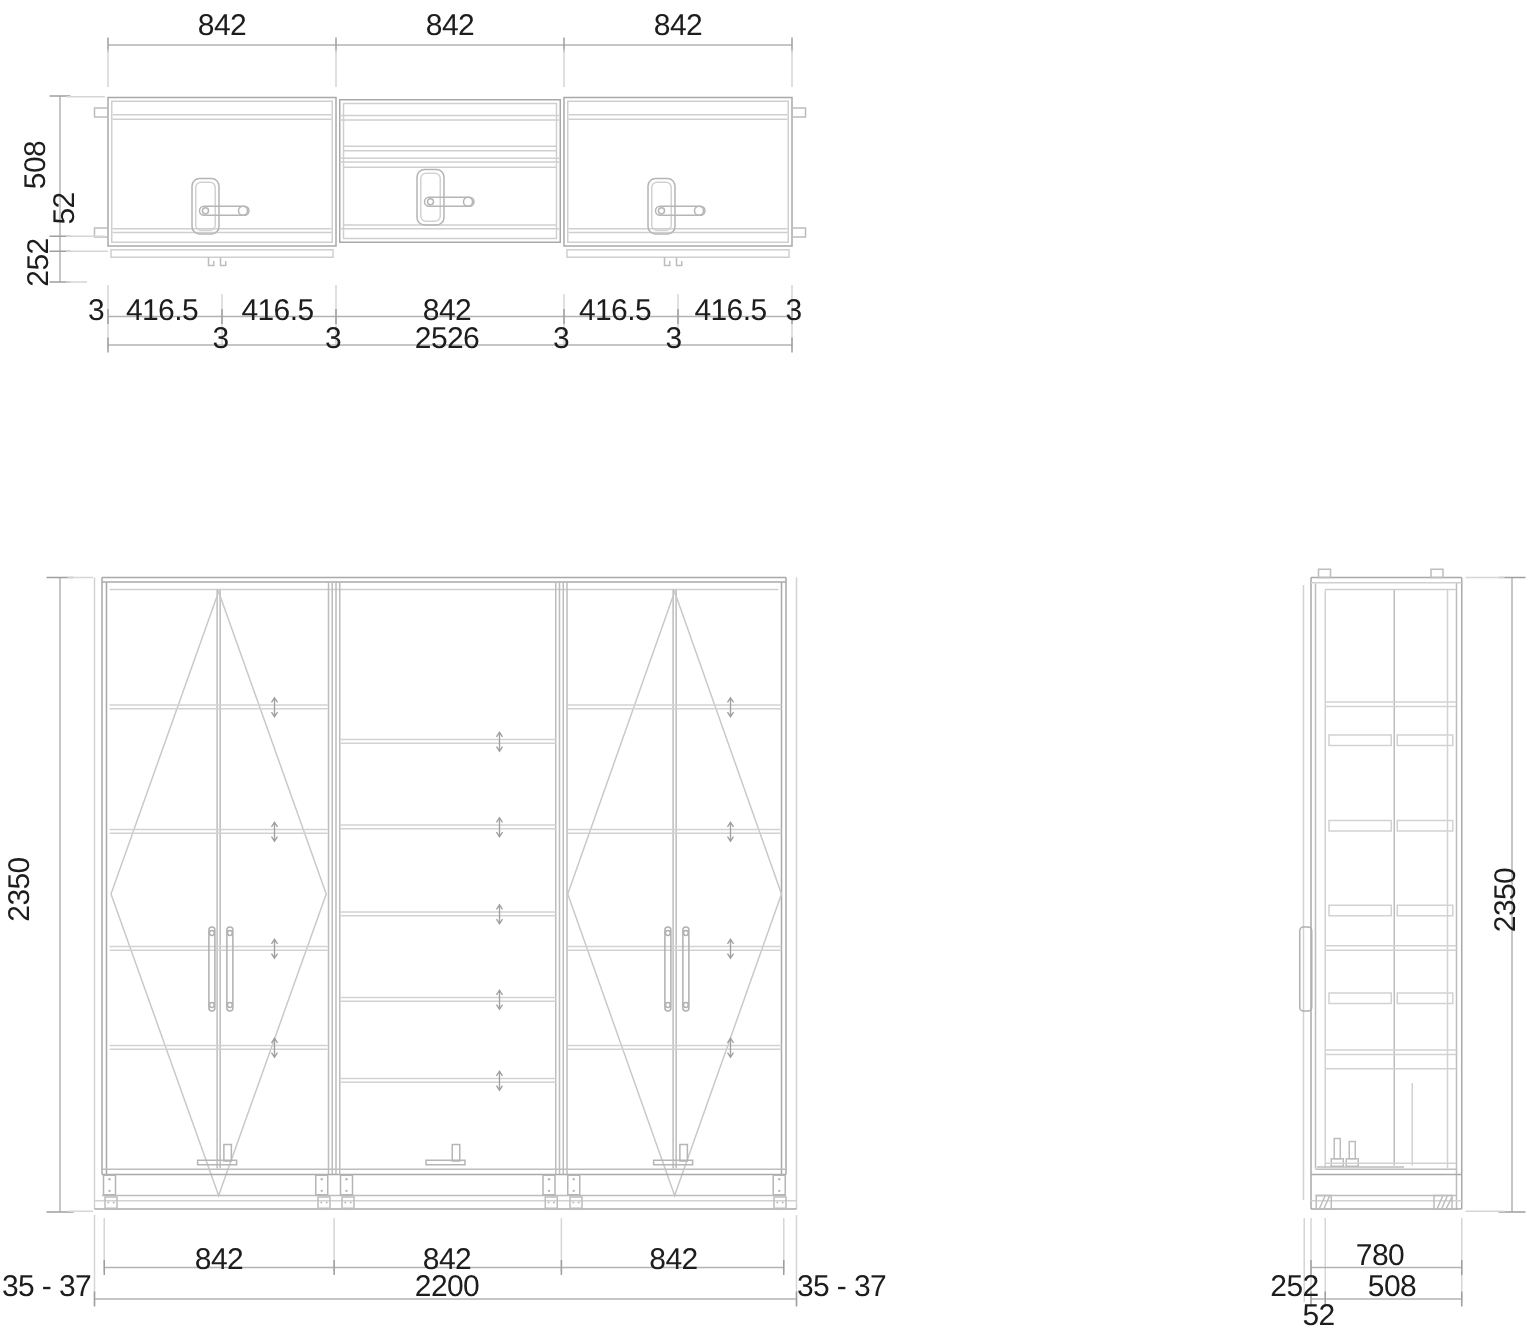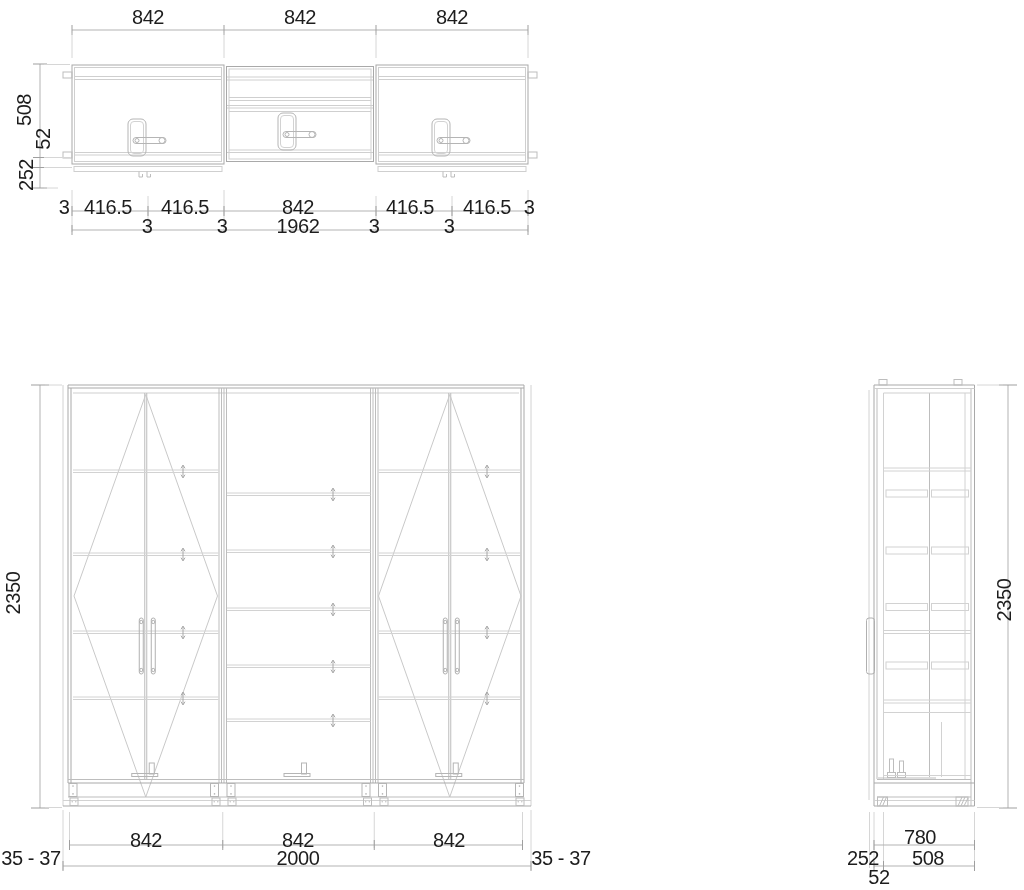--- a/index.html
+++ b/index.html
@@ -251,30 +251,30 @@
   <div class="dim" style="left:64px;top:207px">3</div>
   <div class="dim" style="left:108px;top:207px">416.5</div>
   <div class="dim" style="left:185px;top:207px">416.5</div>
   <div class="dim" style="left:298px;top:207px">842</div>
   <div class="dim" style="left:410px;top:207px">416.5</div>
   <div class="dim" style="left:487px;top:207px">416.5</div>
   <div class="dim" style="left:529px;top:207px">3</div>
 
   <div class="dim" style="left:147px;top:226px">3</div>
   <div class="dim" style="left:222px;top:226px">3</div>
-  <div class="dim" style="left:298px;top:226px">1962</div>
+  <div class="dim" style="left:298px;top:226px">2526</div>
   <div class="dim" style="left:374px;top:226px">3</div>
   <div class="dim" style="left:449px;top:226px">3</div>
 
   <div class="dim rot" style="left:13px;top:593px">2350</div>
   <div class="dim" style="left:146px;top:840px">842</div>
   <div class="dim" style="left:298px;top:840px">842</div>
   <div class="dim" style="left:449px;top:840px">842</div>
   <div class="dim" style="left:31px;top:858px">35 - 37</div>
-  <div class="dim" style="left:298px;top:858px">2000</div>
+  <div class="dim" style="left:298px;top:858px">2200</div>
   <div class="dim" style="left:561px;top:858px">35 - 37</div>
 
   <div class="dim rot" style="left:1004px;top:600px">2350</div>
   <div class="dim" style="left:920px;top:837px">780</div>
   <div class="dim" style="left:863px;top:858px">252</div>
   <div class="dim" style="left:928px;top:858px">508</div>
   <div class="dim" style="left:879px;top:877px">52</div>
 </div>
 
 </div>

